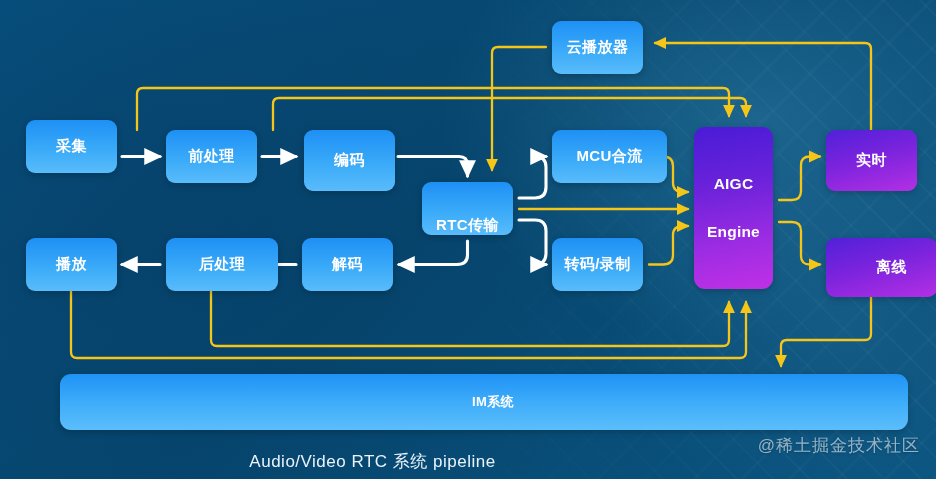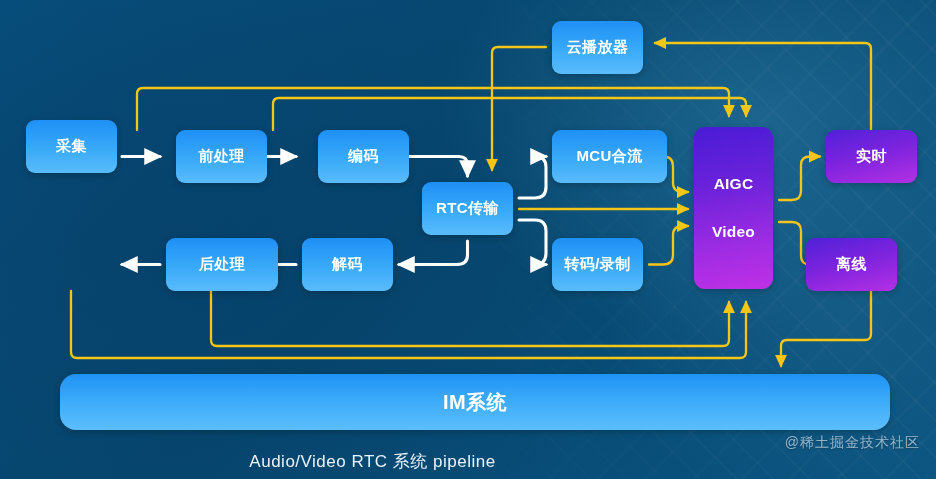--- a/index.html
+++ b/index.html
@@ -41,29 +41,29 @@
   }
   .node.blue{background:linear-gradient(180deg,#1e90f5 0%,#3aaaf8 55%,#59bcfb 100%);}
   .node.purple{background:linear-gradient(165deg,#5021d8 0%,#7b23dd 45%,#b330e4 100%);}
   .node.engine{
     flex-direction:column;line-height:1.32;font-size:15.5px;letter-spacing:.2px;
     background:linear-gradient(170deg,#4a1bd6 0%,#6a22da 35%,#9b2ce2 70%,#c030e6 100%);
     border-radius:11px;
   }
   .node.bar{
     background:linear-gradient(180deg,#1f92f6 0%,#3dacf9 50%,#5cbefb 100%);
-    border-radius:16px;font-size:20px;
+    border-radius:11px;font-size:13px;padding-left:18px;
   }
   .caption{
     position:absolute;left:0;top:450px;width:745px;text-align:center;
     color:#e9f3fb;font-size:17px;letter-spacing:.5px;
   }
   .watermark{
     position:absolute;right:16px;top:434px;
-    color:rgba(233,244,252,.62);font-size:14px;letter-spacing:1px;
+    color:rgba(233,244,252,.62);font-size:17px;letter-spacing:1px;
     text-shadow:0 1px 2px rgba(0,0,0,.25);
   }
 </style>
 </head>
 <body>
 
 <div id="stage">
   <div class="tex"></div>
   <div class="tex2"></div>
 
@@ -100,54 +100,57 @@
       <path d="M 779 222 L 792 222 Q 801 222 801 231 L 801 256 Q 801 264.5 810 264.5 L 820 264.5" marker-end="url(#yArrow)"></path>
       <path d="M 871 130 L 871 49 Q 871 43 865 43 L 655 43" marker-end="url(#yArrow)"></path>
       <path d="M 546 47 L 498 47 Q 492 47 492 53 L 492 170" marker-end="url(#yArrow)"></path>
       <path d="M 871 291 L 871 334 Q 871 340 865 340 L 787 340 Q 781 340 781 346 L 781 366" marker-end="url(#yArrow)"></path>
     </g>
   </svg>
 
   <div class="node blue" style="left:26px;top:120px;width:91px;height:53px;">
     <span>采集</span>
   </div>
-  <div class="node blue" style="left:176px;top:130px;width:91px;height:53px;">
+  <div class="node blue" style="left:166px;top:130px;width:91px;height:53px;">
     <span>前处理</span>
   </div>
-  <div class="node blue" style="left:318px;top:130px;width:91px;height:53px;">
+  <div class="node blue" style="left:304px;top:130px;width:91px;height:61px;">
     <span>编码</span>
   </div>
-  <div class="node blue" style="left:422px;top:182px;width:91px;height:53px;">
+  <div class="node blue" style="left:422px;top:182px;width:91px;height:53px;align-items:flex-end;">
     <span>RTC传输</span>
   </div>
   <div class="node blue" style="left:552px;top:130px;width:115px;height:53px;">
     <span>MCU合流</span>
   </div>
   <div class="node blue" style="left:552px;top:21px;width:91px;height:53px;">
     <span>云播放器</span>
   </div>
   <div class="node blue" style="left:552px;top:238px;width:91px;height:53px;">
     <span>转码/录制</span>
   </div>
   <div class="node blue" style="left:302px;top:238px;width:91px;height:53px;">
     <span>解码</span>
   </div>
   <div class="node blue" style="left:166px;top:238px;width:112px;height:53px;">
     <span>后处理</span>
   </div>
-  <div class="node purple" style="left:826px;top:130px;width:91px;height:53px;">
+  <div class="node blue" style="left:26px;top:238px;width:91px;height:53px;">
+    <span>播放</span>
+  </div>
+  <div class="node purple" style="left:826px;top:130px;width:91px;height:61px;">
     <span>实时</span>
   </div>
-  <div class="node purple" style="left:806px;top:238px;width:91px;height:53px;">
+  <div class="node purple" style="left:826px;top:238px;width:91px;height:59px;padding-left:20px;">
     <span>离线</span>
   </div>
 
   <div class="node engine" style="left:694px;top:127px;width:79px;height:162px;gap:28px;">
     <span>AIGC</span>
-    <span>Video</span>
+    <span>Engine</span>
   </div>
 
   <div class="node bar" style="left:60px;top:374px;width:830px;height:56px;">
     <span>IM系统</span>
   </div>
 
   <div class="caption">Audio/Video RTC 系统 pipeline</div>
   <div class="watermark">@稀土掘金技术社区</div>
 </div>
 

